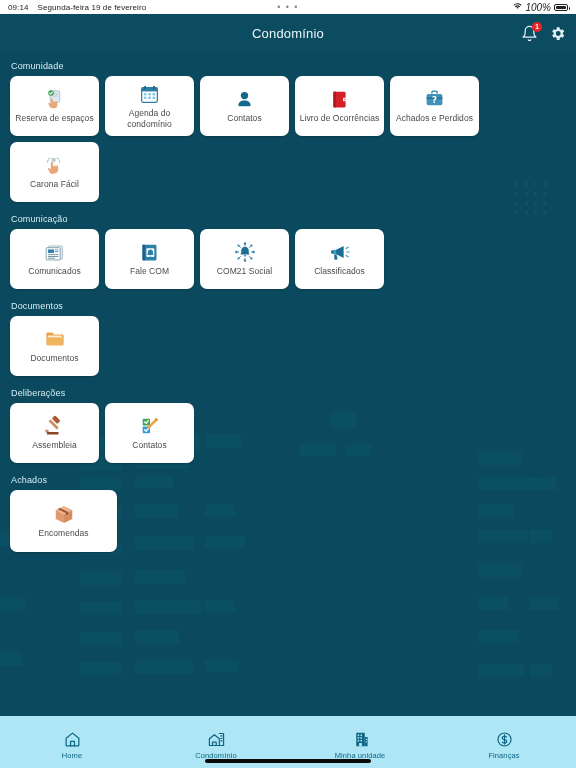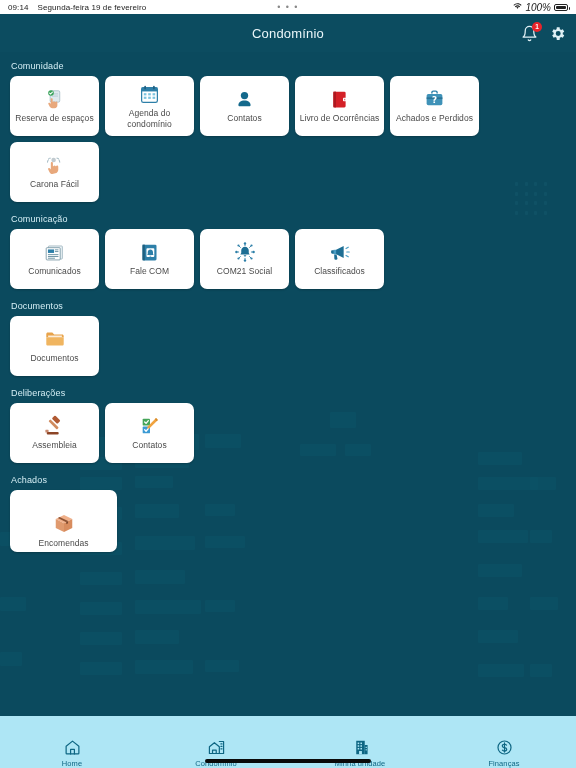--- a/index.html
+++ b/index.html
@@ -100,33 +100,33 @@
 
   .card {
     width: 89px; height: 60px;
     background: #ffffff; border-radius: 7px;
     display: flex; flex-direction: column;
     align-items: center; justify-content: center;
     gap: 3px; cursor: pointer;
     box-shadow: 0 1px 2px rgba(0,0,0,.22);
     padding: 4px 3px;
   }
-  .card.wide { width: 107px; height: 62px; justify-content: flex-end; }
+  .card.wide { width: 107px; height: 62px; }
   .card-label {
     font-size: 8.5px; color: #4a4a4a; text-align: center;
     line-height: 10.5px; letter-spacing: .05px;
   }
   .card-icon { width: 22px; height: 22px; display: flex; align-items: center; justify-content: center; }
   .card-icon svg { display: block; }
 
   
   .tabbar {
     position: absolute; left: 0; right: 0; bottom: 0; height: 52px;
     background: #aee6f5; z-index: 30;
-    display: flex; align-items: flex-start; padding-top: 22px;
+    display: flex; align-items: flex-start; padding-top: 14px;
   }
   .tab {
     flex: 1; display: flex; flex-direction: column;
     align-items: center; gap: 3px; cursor: pointer;
   }
   .tab-icon { width: 18px; height: 18px; display: flex; align-items: center; justify-content: center; }
   .tab-icon svg { display: block; }
   .tab-label { font-size: 7.5px; color: #0e6683; letter-spacing: .1px; }
   .home-indicator {
     position: absolute; bottom: 5px; left: 50%; transform: translateX(-50%);

